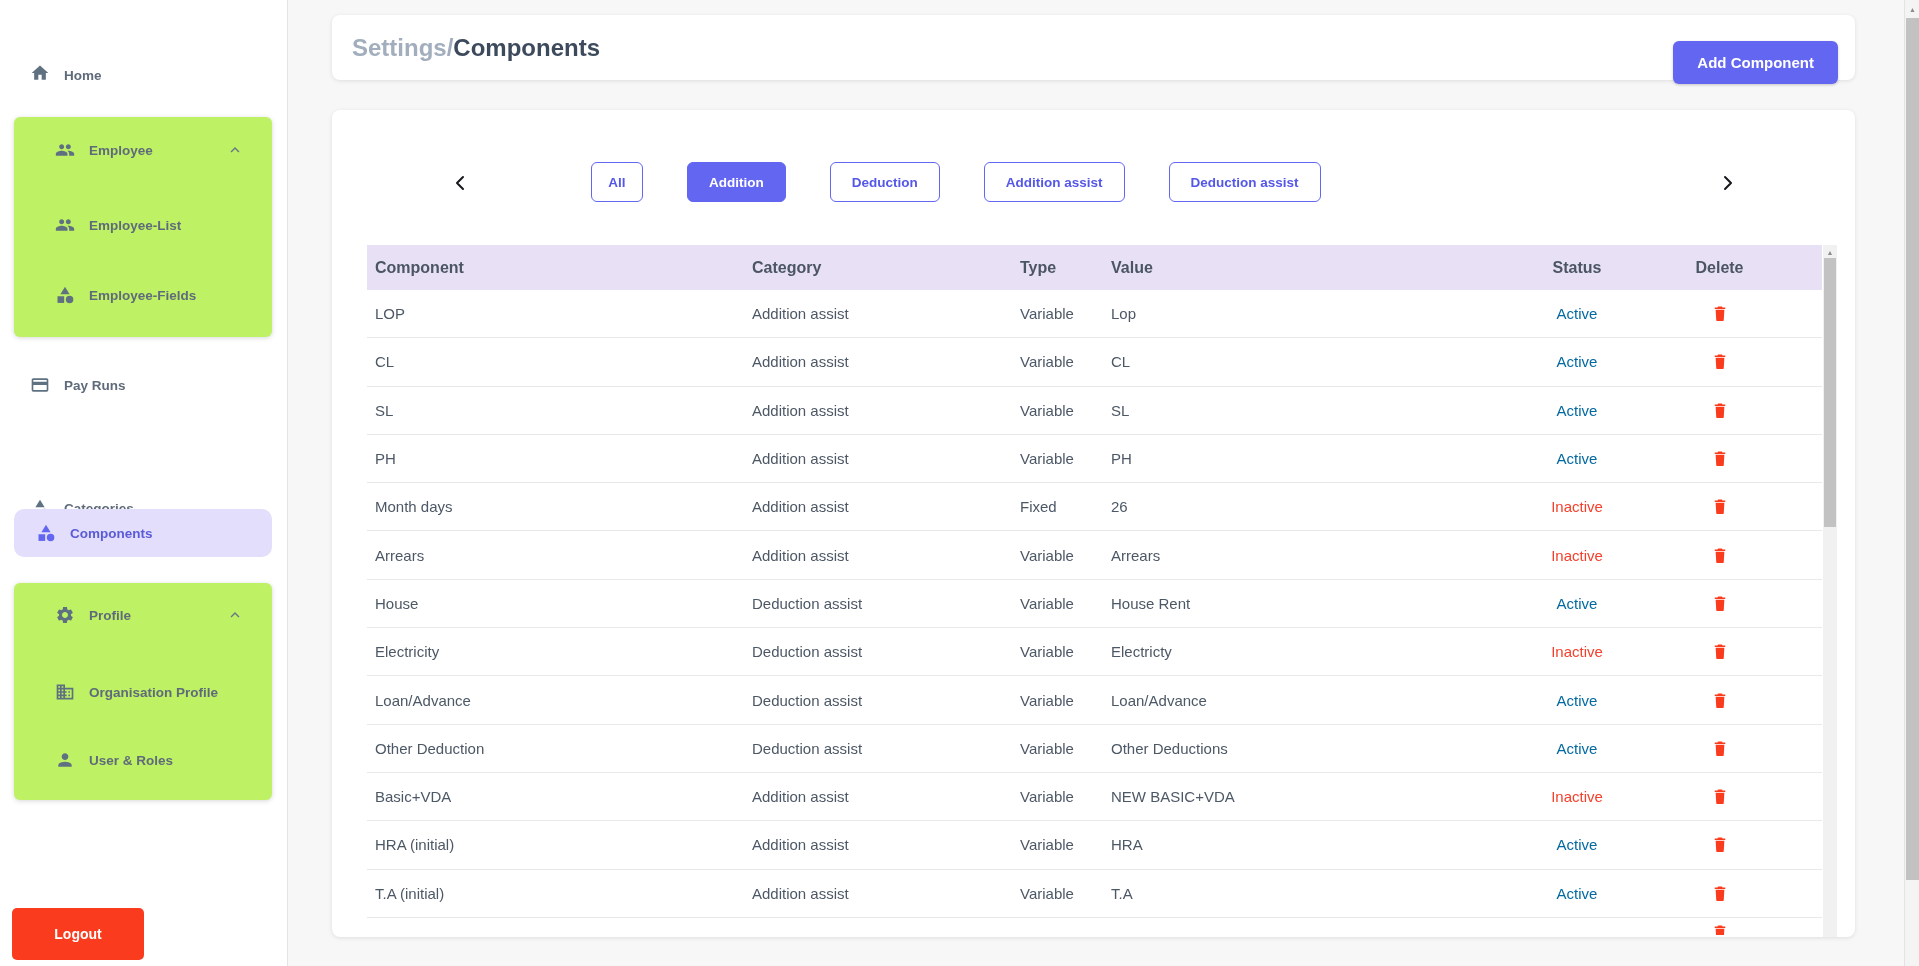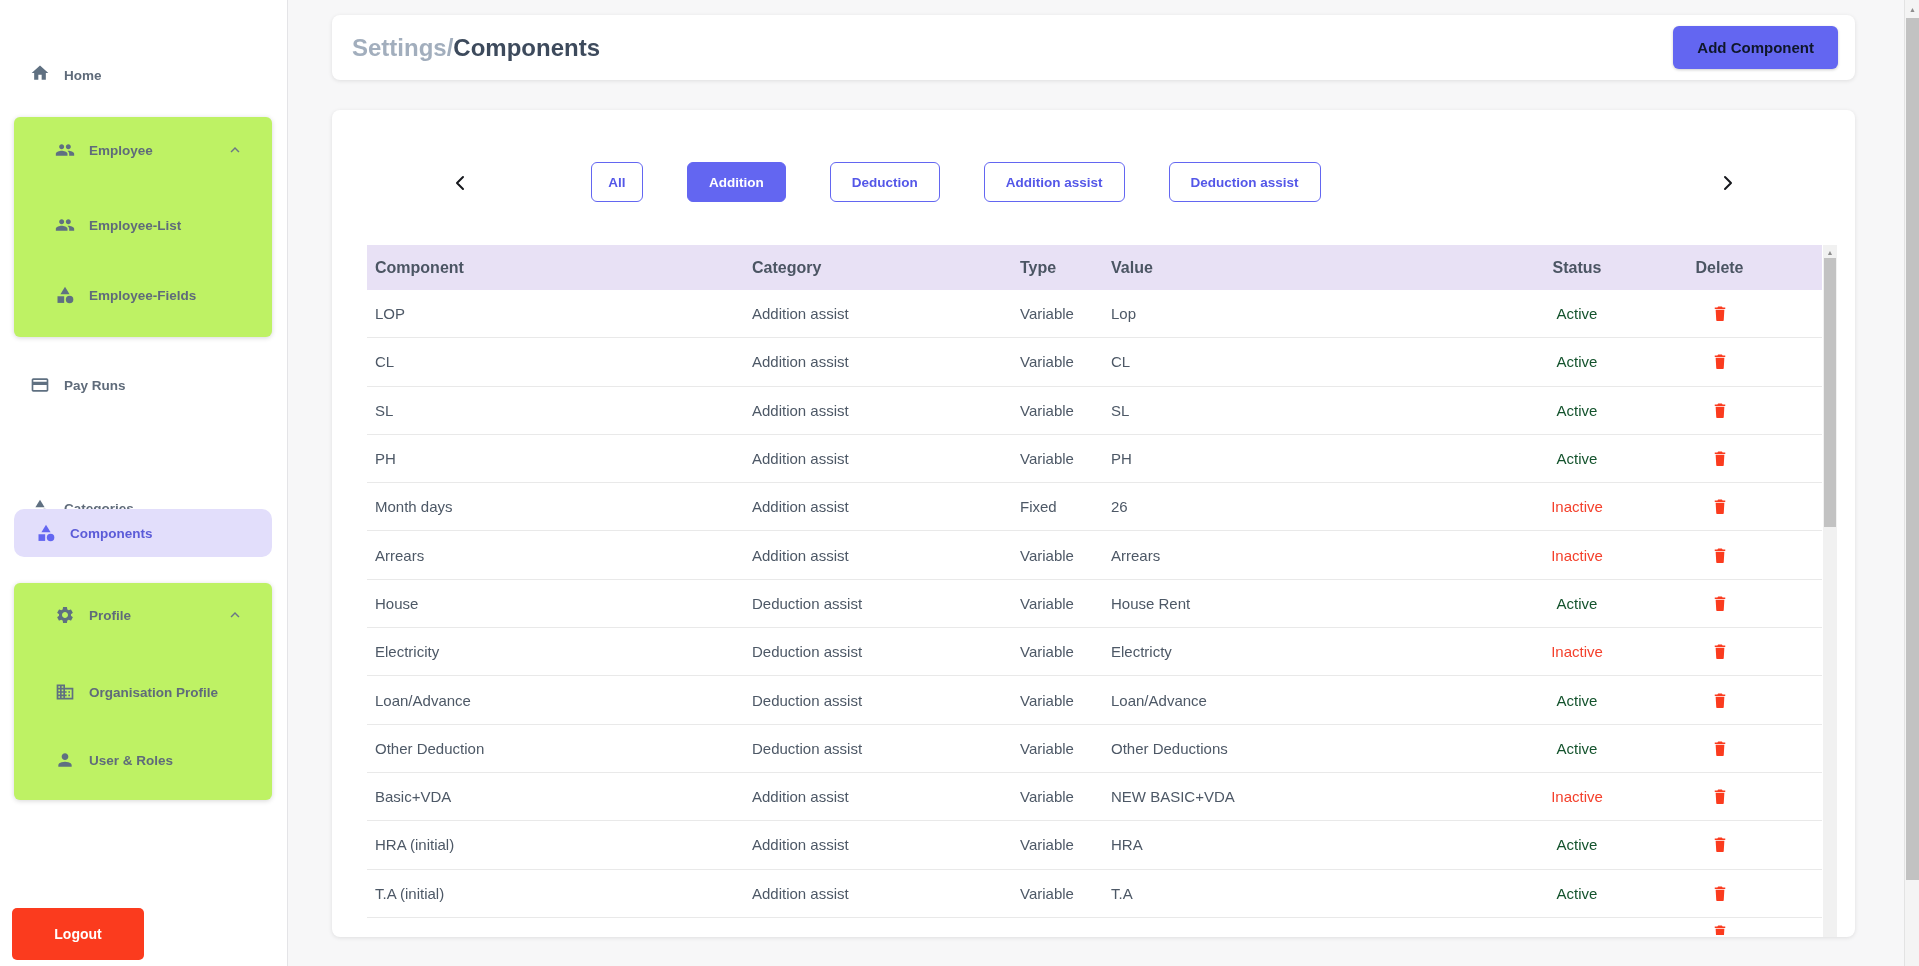--- a/index.html
+++ b/index.html
@@ -16,42 +16,42 @@
   .chev-up{position:absolute;right:16px;width:18px !important;height:18px !important;fill:#6b7786 !important;}
   .side-active{position:absolute;left:14px;top:509px;width:258px;height:48px;background:#e2defb;border-radius:10px;display:flex;align-items:center;gap:14px;padding-left:22px;box-sizing:border-box;color:#5b5bd8;font-size:13.5px;font-weight:600;cursor:pointer;}
   .side-active svg{width:20px;height:20px;fill:#6366f1;}
   .logout-btn{position:absolute;left:12px;top:908px;width:132px;height:52px;background:#fb3b1e;border:none;border-radius:5px;color:#fff;font-family:inherit;font-size:14px;font-weight:700;cursor:pointer;}
 
   
   .header-card{position:absolute;left:332px;top:15px;width:1523px;height:65px;background:#fff;border-radius:8px;box-shadow:0 1px 4px rgba(0,0,0,0.10);}
   .page-title{position:absolute;left:20px;top:0;height:65px;display:flex;align-items:center;font-size:24px;font-weight:700;}
   .page-title .parent{color:#a2aebd;}
   .page-title .current{color:#3d4a5c;}
-  .add-btn{position:absolute;right:17px;top:11px;height:43px;padding:0 24px;background:#6366f1;border:none;border-radius:6px;color:#0f172a;font-family:inherit;font-size:15px;font-weight:700;cursor:pointer;box-shadow:0 1px 3px rgba(0,0,0,0.2);}
+  .add-btn{position:absolute;right:17px;top:26px;height:43px;padding:0 24px;background:#6366f1;border:none;border-radius:6px;color:#ffffff;font-family:inherit;font-size:15px;font-weight:700;cursor:pointer;box-shadow:0 1px 3px rgba(0,0,0,0.2);}
 
   
   .table-card{position:absolute;left:332px;top:110px;width:1523px;height:827px;background:#fff;border-radius:8px;box-shadow:0 1px 4px rgba(0,0,0,0.10);overflow:hidden;}
   .chev-nav{position:absolute;width:24px;height:24px;cursor:pointer;}
   .chev-nav svg{width:24px;height:24px;stroke:#16181d;fill:none;stroke-width:2;stroke-linecap:round;stroke-linejoin:round;}
   .chev-left{left:116px;top:61px;}
   .chev-right{left:1384px;top:61px;}
   .tabs{position:absolute;left:259px;top:52px;display:flex;gap:44px;}
   .tab{height:40px;padding:0 21px;background:#fff;border:1.5px solid #6366f1;border-radius:6px;color:#5457e8;font-family:inherit;font-size:13.5px;font-weight:700;cursor:pointer;}
   .tab.min{padding:0 16px;min-width:52px;box-sizing:border-box;}
   .tab.active{background:#6366f1;color:#fff;}
 
   .thead{position:absolute;left:35px;top:135px;width:1455px;height:45px;background:#e8e1f5;display:grid;grid-template-columns:385px 268px 91px 386px 160px 125px;align-items:center;font-size:16px;font-weight:700;color:#4b5563;}
   .thead > div:first-child{padding-left:8px;}
   .thead > div:nth-child(5),.thead > div:nth-child(6){text-align:center;}
 
   .tbody{position:absolute;left:35px;top:180px;width:1455px;}
   .trow{display:grid;grid-template-columns:385px 268px 91px 386px 160px 125px;align-items:center;height:48.3px;border-bottom:1px solid #e9e9e9;font-size:15px;color:#4d5866;box-sizing:border-box;}
   .trow > div:first-child{padding-left:8px;}
   .tcell.status{text-align:center;font-weight:500;cursor:pointer;}
-  .tcell.status.active{color:#14532d;}
+  .tcell.status.active{color:#0369a1;}
   .tcell.status.inactive{color:#f4402c;}
   .tcell.del{display:flex;justify-content:center;}
   .trash{width:18px;height:21px;display:inline-block;cursor:pointer;}
   .trash svg{width:18px;height:21px;fill:#fb3b1e;}
   .partial-row{position:absolute;left:35px;top:808px;width:1455px;height:17px;overflow:hidden;}
   .partial-row .del-slot{position:absolute;left:1290px;width:125px;top:4px;display:flex;justify-content:center;}
 
   
   .tbl-scroll{position:absolute;left:1491px;top:135px;width:14px;height:692px;background:#f1f1f1;}
   .tbl-scroll .thumb{position:absolute;left:1px;top:13px;width:12px;height:269px;background:#c2c2c2;}

